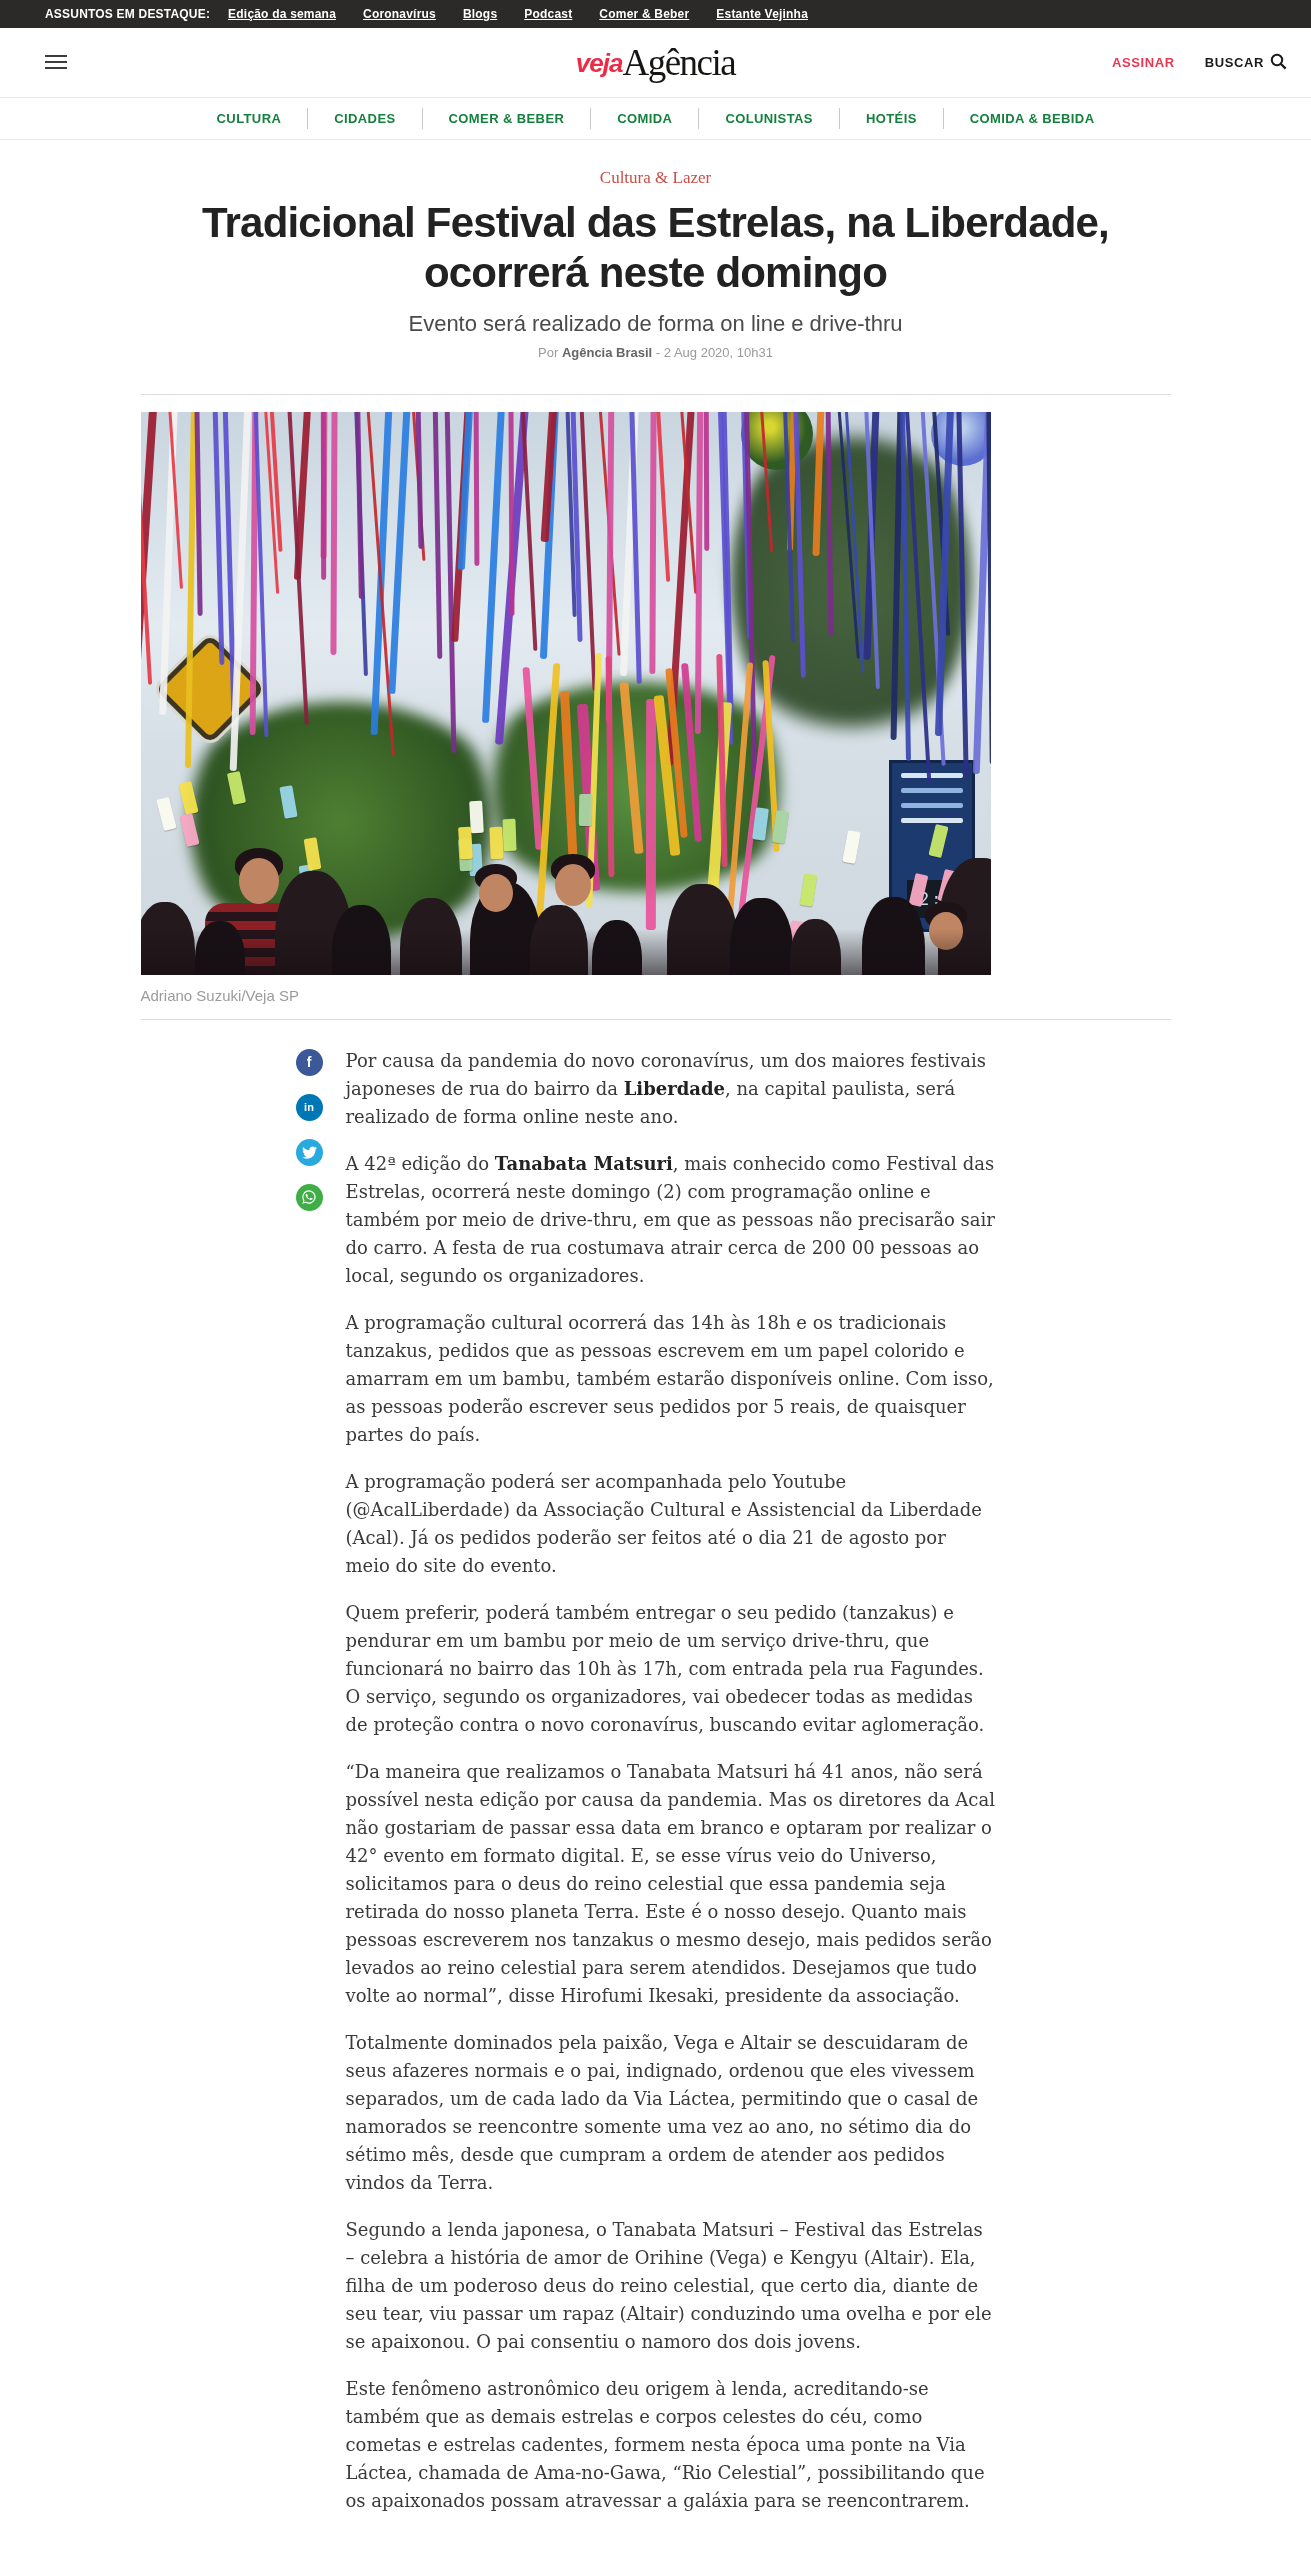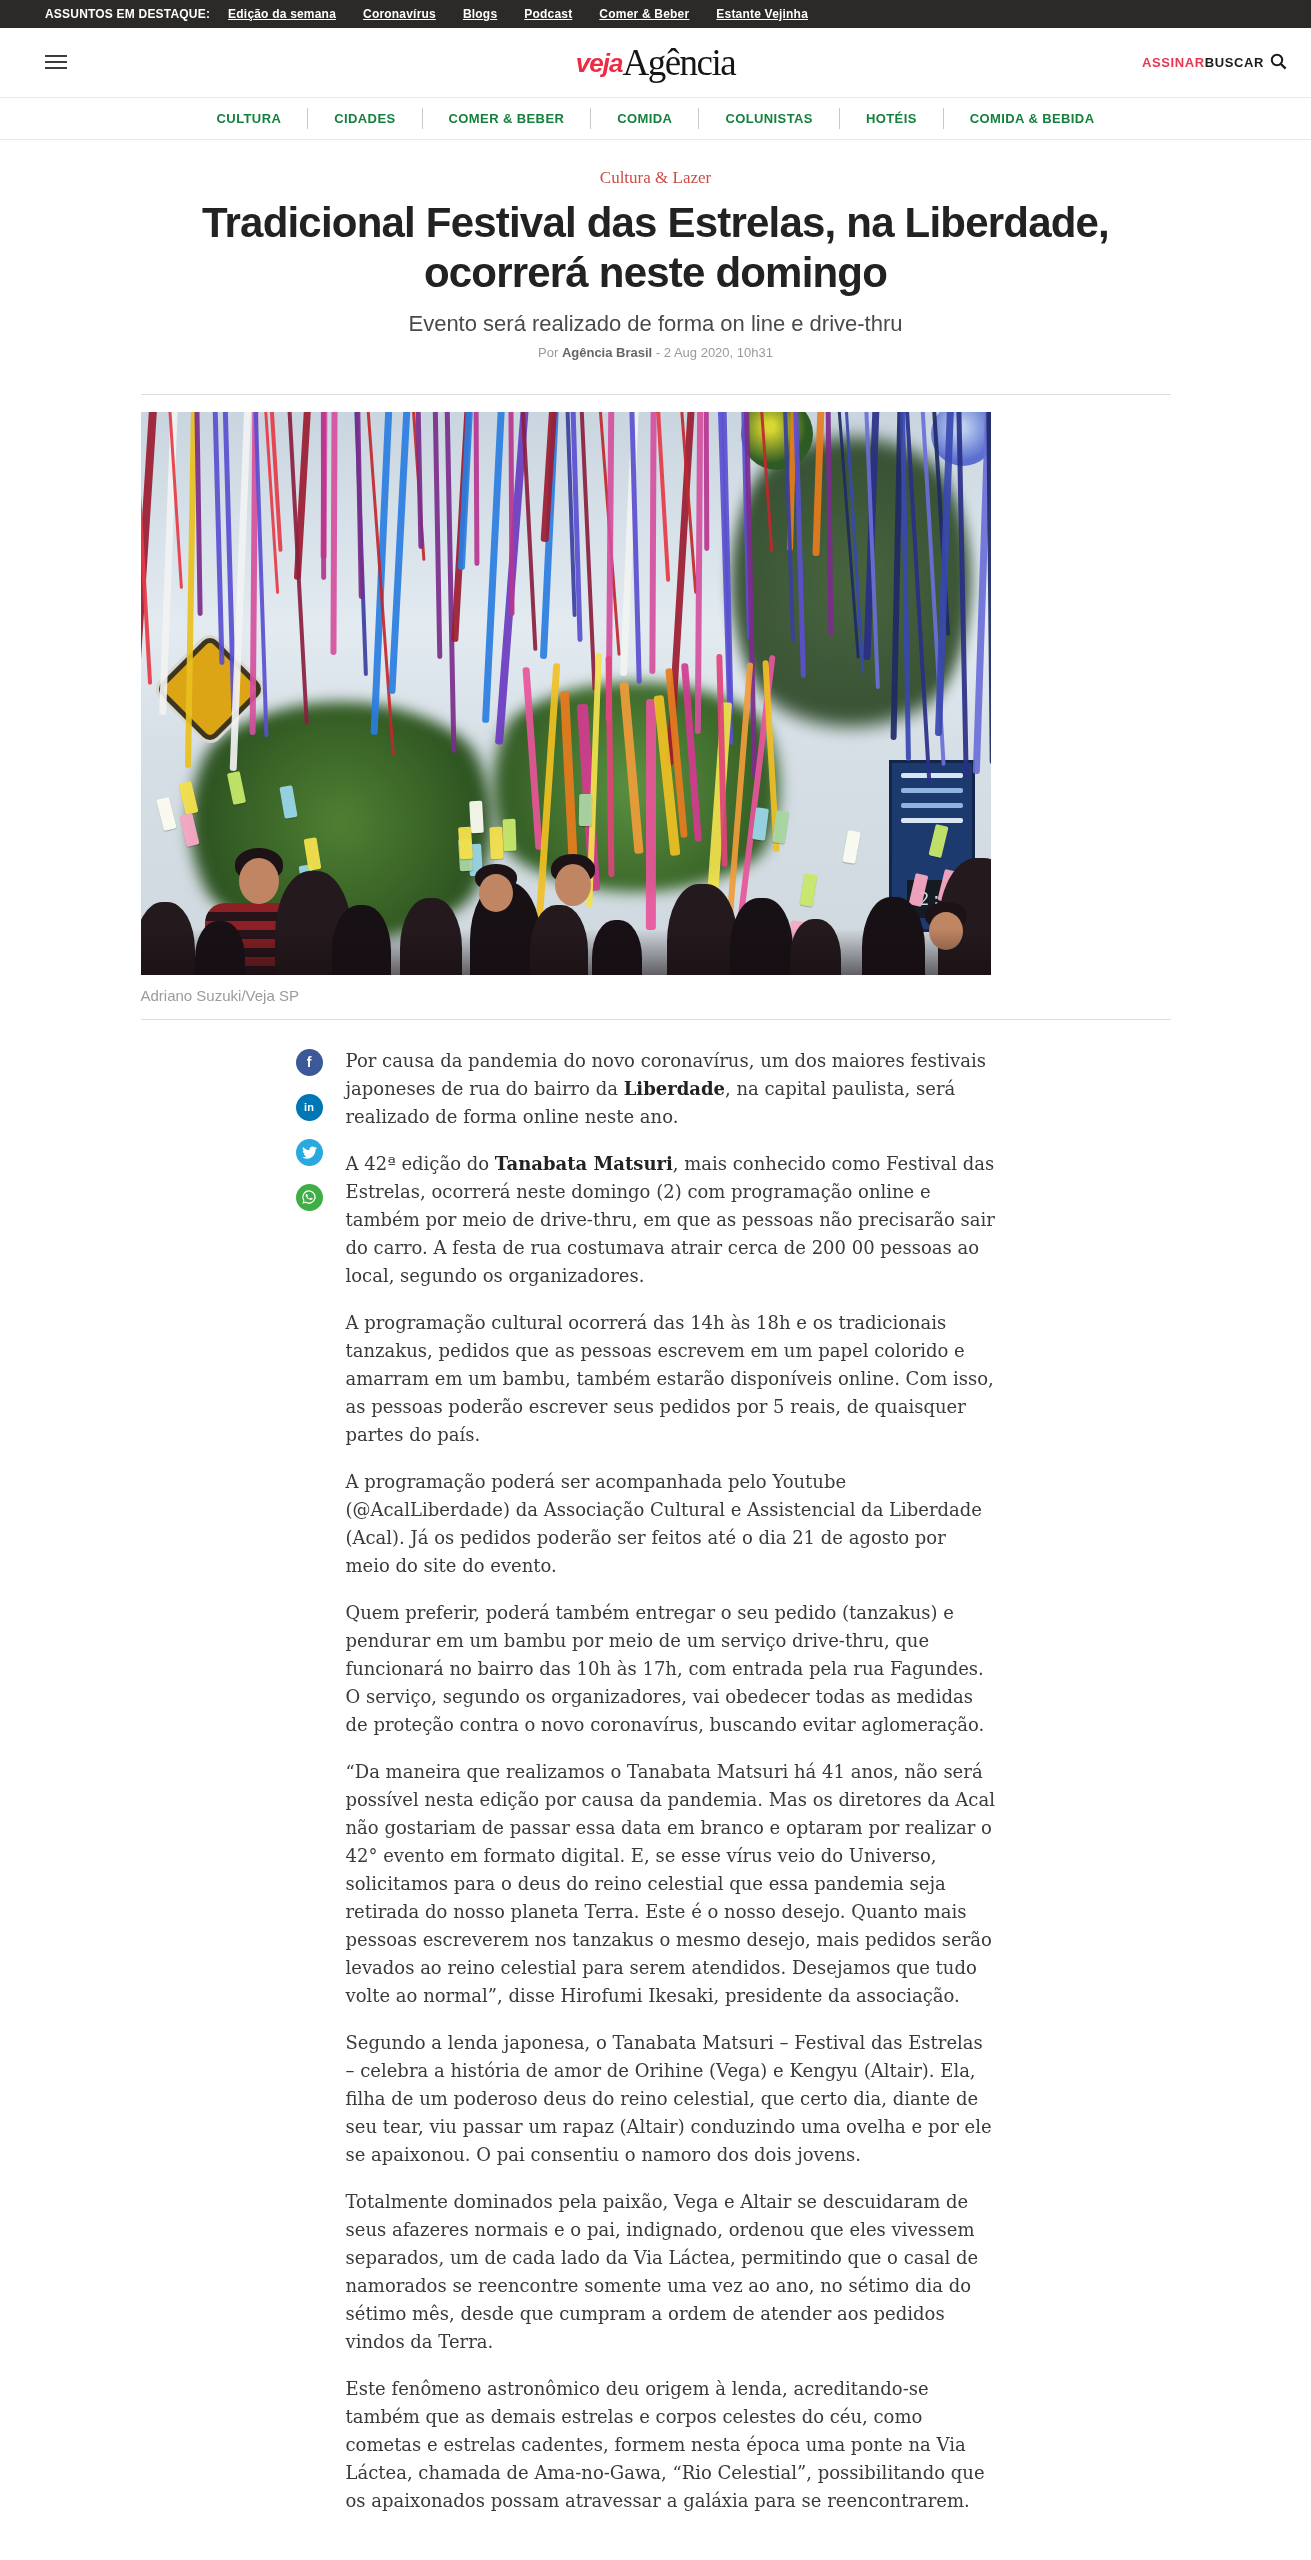--- a/index.html
+++ b/index.html
@@ -18,21 +18,21 @@
   
   .header { height:70px; border-bottom:1px solid #e9e9e9; position:relative;
             display:flex; align-items:center; }
   .hamburger { position:absolute; left:45px; width:22px; height:15px; cursor:pointer; }
   .hamburger i { display:block; height:2px; background:#3c3c3c; margin-bottom:4px; }
   .logo { margin:0 auto; display:flex; align-items:center; cursor:pointer; }
   .logo .veja { color:#ed2b45; font-size:26px; font-weight:bold; font-style:italic;
                 letter-spacing:-1px; position:relative; top:1px; }
   .logo .sp { font-family:"Liberation Serif", serif; font-size:37px; color:#171513;
               letter-spacing:-1.5px; line-height:1; }
-  .header-right { position:absolute; right:24px; display:flex; align-items:center; }
+  .header-right { position:absolute; right:24px; display:flex; align-items:center; gap:30px; }
   .assinar { color:#e83752; font-size:13px; font-weight:bold; letter-spacing:.6px; cursor:pointer; }
   .buscar { color:#1b1b1b; font-size:13px; font-weight:bold; letter-spacing:.6px; cursor:pointer;
             display:flex; align-items:center; gap:6px; }
 
   
   .nav { height:42px; border-bottom:1px solid #e9e9e9; display:flex;
          align-items:center; justify-content:center; }
   .nav-item { font-size:13px; font-weight:bold; color:#15803d; letter-spacing:.4px;
               padding:3px 26px; cursor:pointer; }
   .nav-item + .nav-item { border-left:1px solid #c9c9c9; }
@@ -327,18 +327,18 @@
         </svg>
       </div>
     </div>
     <div class="article-body">
         <p><span>Por causa da pandemia do novo coronavírus, um dos maiores festivais japoneses de rua do bairro da </span><strong>Liberdade</strong><span>, na capital paulista, será realizado de forma online neste ano.</span></p>
         <p><span>A 42ª edição do </span><strong>Tanabata Matsuri</strong><span>, mais conhecido como Festival das Estrelas, ocorrerá neste domingo (2) com programação online e também por meio de drive-thru, em que as pessoas não precisarão sair do carro. A festa de rua costumava atrair cerca de 200 00 pessoas ao local, segundo os organizadores.</span></p>
         <p><span>A programação cultural ocorrerá das 14h às 18h e os tradicionais tanzakus, pedidos que as pessoas escrevem em um papel colorido e amarram em um bambu, também estarão disponíveis online. Com isso, as pessoas poderão escrever seus pedidos por 5 reais, de quaisquer partes do país.</span></p>
         <p><span>A programação poderá ser acompanhada pelo Youtube (@AcalLiberdade) da Associação Cultural e Assistencial da Liberdade (Acal). Já os pedidos poderão ser feitos até o dia 21 de agosto por meio do site do evento.</span></p>
         <p><span>Quem preferir, poderá também entregar o seu pedido (tanzakus) e pendurar em um bambu por meio de um serviço drive-thru, que funcionará no bairro das 10h às 17h, com entrada pela rua Fagundes. O serviço, segundo os organizadores, vai obedecer todas as medidas de proteção contra o novo coronavírus, buscando evitar aglomeração.</span></p>
         <p><span>“Da maneira que realizamos o Tanabata Matsuri há 41 anos, não será possível nesta edição por causa da pandemia. Mas os diretores da Acal não gostariam de passar essa data em branco e optaram por realizar o 42° evento em formato digital. E, se esse vírus veio do Universo, solicitamos para o deus do reino celestial que essa pandemia seja retirada do nosso planeta Terra. Este é o nosso desejo. Quanto mais pessoas escreverem nos tanzakus o mesmo desejo, mais pedidos serão levados ao reino celestial para serem atendidos. Desejamos que tudo volte ao normal”, disse Hirofumi Ikesaki, presidente da associação.</span></p>
+        <p><span>Totalmente dominados pela paixão, Vega e Altair se descuidaram de seus afazeres normais e o pai, indignado, ordenou que eles vivessem separados, um de cada lado da Via Láctea, permitindo que o casal de namorados se reencontre somente uma vez ao ano, no sétimo dia do sétimo mês, desde que cumpram a ordem de atender aos pedidos vindos da Terra.</span></p>
         <p><span>Segundo a lenda japonesa, o Tanabata Matsuri – Festival das Estrelas – celebra a história de amor de Orihine (Vega) e Kengyu (Altair). Ela, filha de um poderoso deus do reino celestial, que certo dia, diante de seu tear, viu passar um rapaz (Altair) conduzindo uma ovelha e por ele se apaixonou. O pai consentiu o namoro dos dois jovens.</span></p>
-        <p><span>Totalmente dominados pela paixão, Vega e Altair se descuidaram de seus afazeres normais e o pai, indignado, ordenou que eles vivessem separados, um de cada lado da Via Láctea, permitindo que o casal de namorados se reencontre somente uma vez ao ano, no sétimo dia do sétimo mês, desde que cumpram a ordem de atender aos pedidos vindos da Terra.</span></p>
         <p><span>Este fenômeno astronômico deu origem à lenda, acreditando-se também que as demais estrelas e corpos celestes do céu, como cometas e estrelas cadentes, formem nesta época uma ponte na Via Láctea, chamada de Ama-no-Gawa, “Rio Celestial”, possibilitando que os apaixonados possam atravessar a galáxia para se reencontrarem.</span></p>
       </div>
   </div>
 </div>
 
 </body></html>

